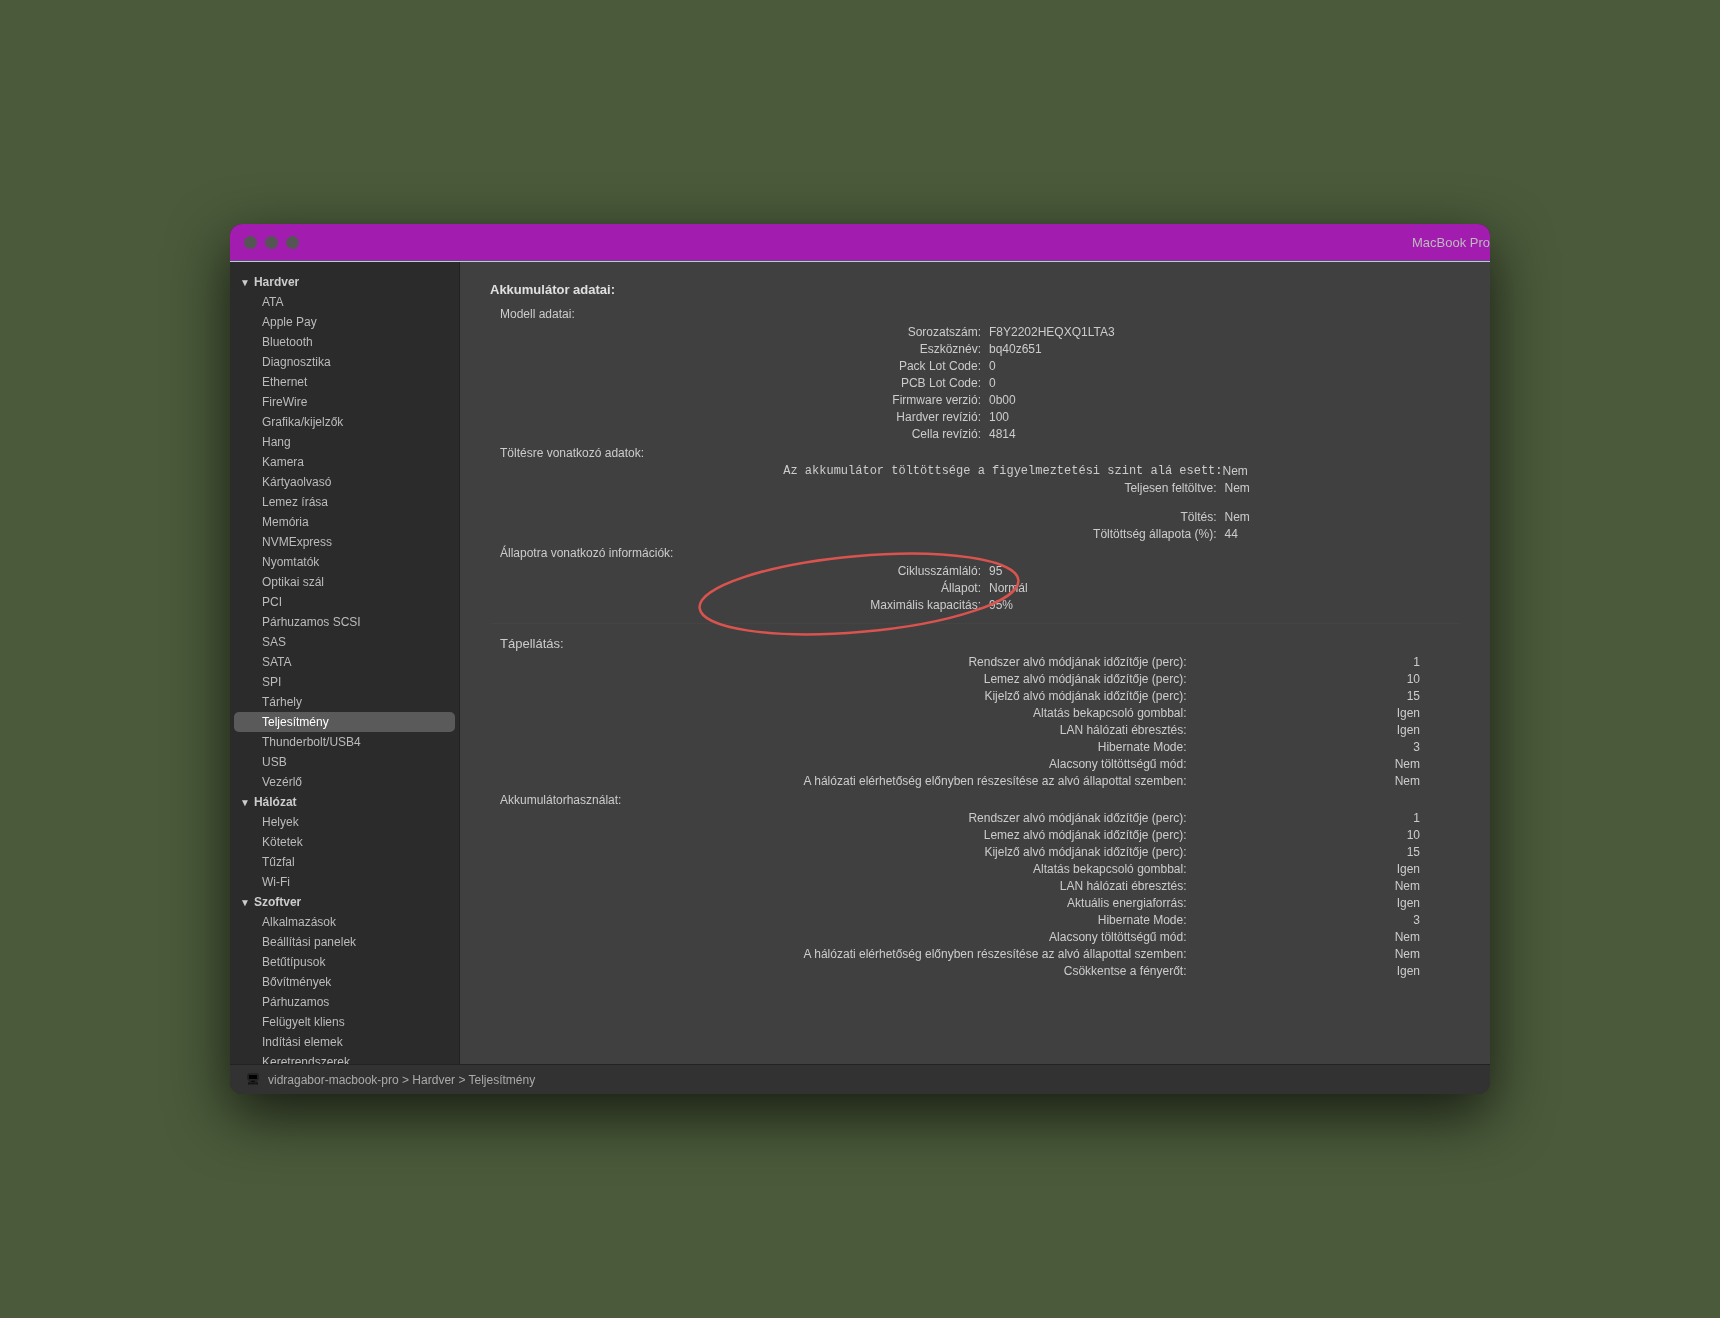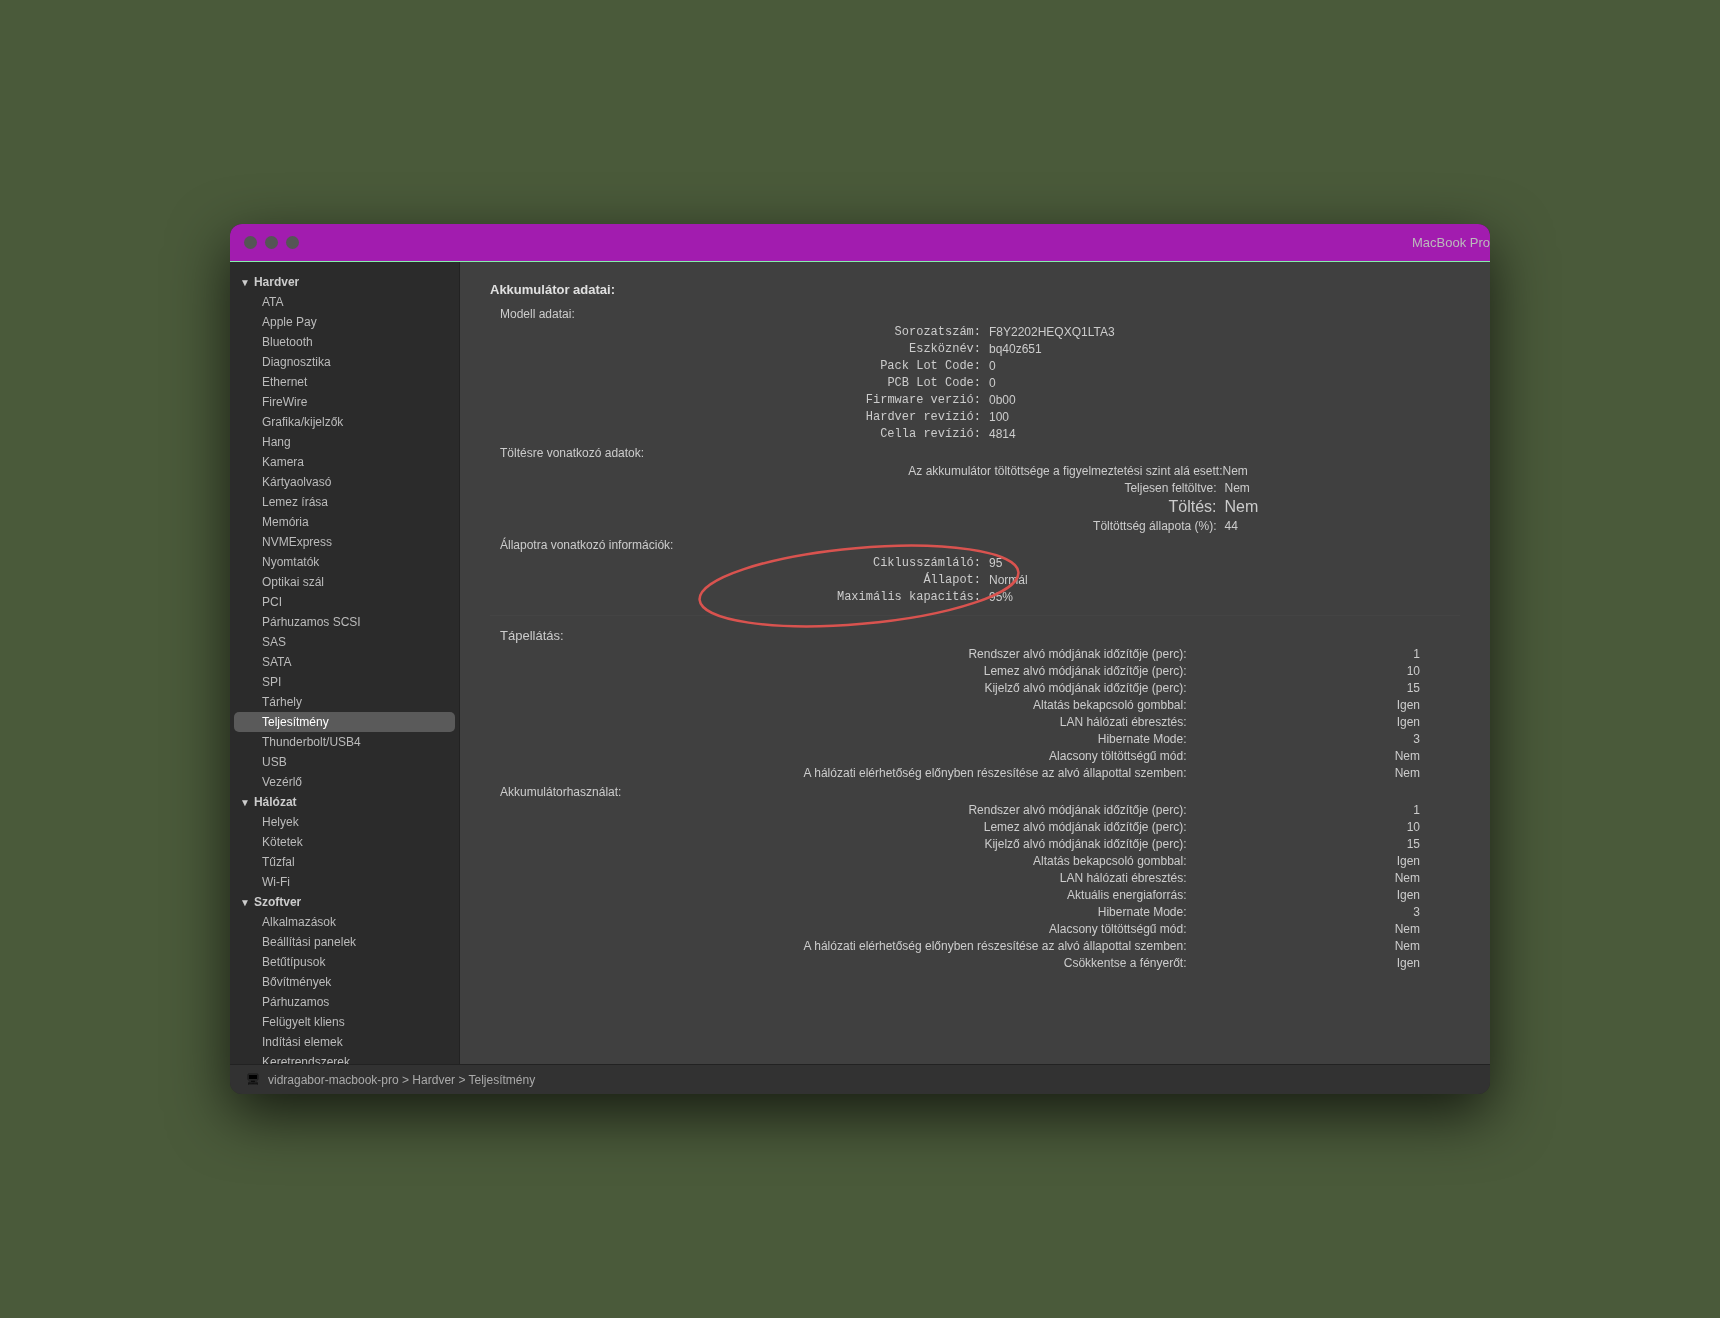--- a/index.html
+++ b/index.html
@@ -140,21 +140,20 @@
     .two-col-row {
       display: flex;
       font-size: 12px;
       color: #ccc;
       padding: 1.5px 0;
     }
     .two-col-row .lbl {
       flex: 1;
       text-align: right;
       padding-right: 8px;
-      font-family: Liberation Mono, monospace;
     }
     .two-col-row .val {
       flex: 1;
       text-align: left;
     }
   </style>
 </head>
 <body>
 
 <div class="window">
@@ -260,28 +259,28 @@
           </div>
           <div class="two-col-row">
             <span class="lbl">Cella revízió:</span>
             <span class="val">4814</span>
           </div>
         </div>
 
         <div style="font-size:12px; color:#ccc; padding: 4px 0 2px 10px;">Töltésre vonatkozó adatok:</div>
         <div style="padding-left: 20px;">
           <div style="display:flex; font-size:12px; color:#ccc; padding: 1.5px 0;">
-            <span style="flex:3; text-align:right; padding-right:0;">Az akkumulátor töltöttsége a figyelmeztetési szint alá esett:</span>
+            <span style="flex:3; text-align:right; padding-right:0;font-family:Liberation Mono, monospace;">Az akkumulátor töltöttsége a figyelmeztetési szint alá esett:</span>
             <span style="flex:1; text-align:left;">Nem</span>
           </div>
           <div style="display:flex; font-size:12px; color:#ccc; padding: 1.5px 0;">
             <span style="flex:3; text-align:right; padding-right:8px;">Teljesen feltöltve:</span>
             <span style="flex:1; text-align:left;">Nem</span>
           </div>
-          <div style="display:flex; font-size:16px; color:#ccc; padding: 1.5px 0;">
+          <div style="display:flex; font-size:12px; color:#ccc; padding: 1.5px 0; margin-top: 12px;">
             <span style="flex:3; text-align:right; padding-right:8px;">Töltés:</span>
             <span style="flex:1; text-align:left;">Nem</span>
           </div>
           <div style="display:flex; font-size:12px; color:#ccc; padding: 1.5px 0;">
             <span style="flex:3; text-align:right; padding-right:8px;">Töltöttség állapota (%):</span>
             <span style="flex:1; text-align:left;">44</span>
           </div>
         </div>
 
         <div style="font-size:12px; color:#ccc; padding: 4px 0 2px 10px;">Állapotra vonatkozó információk:</div>

